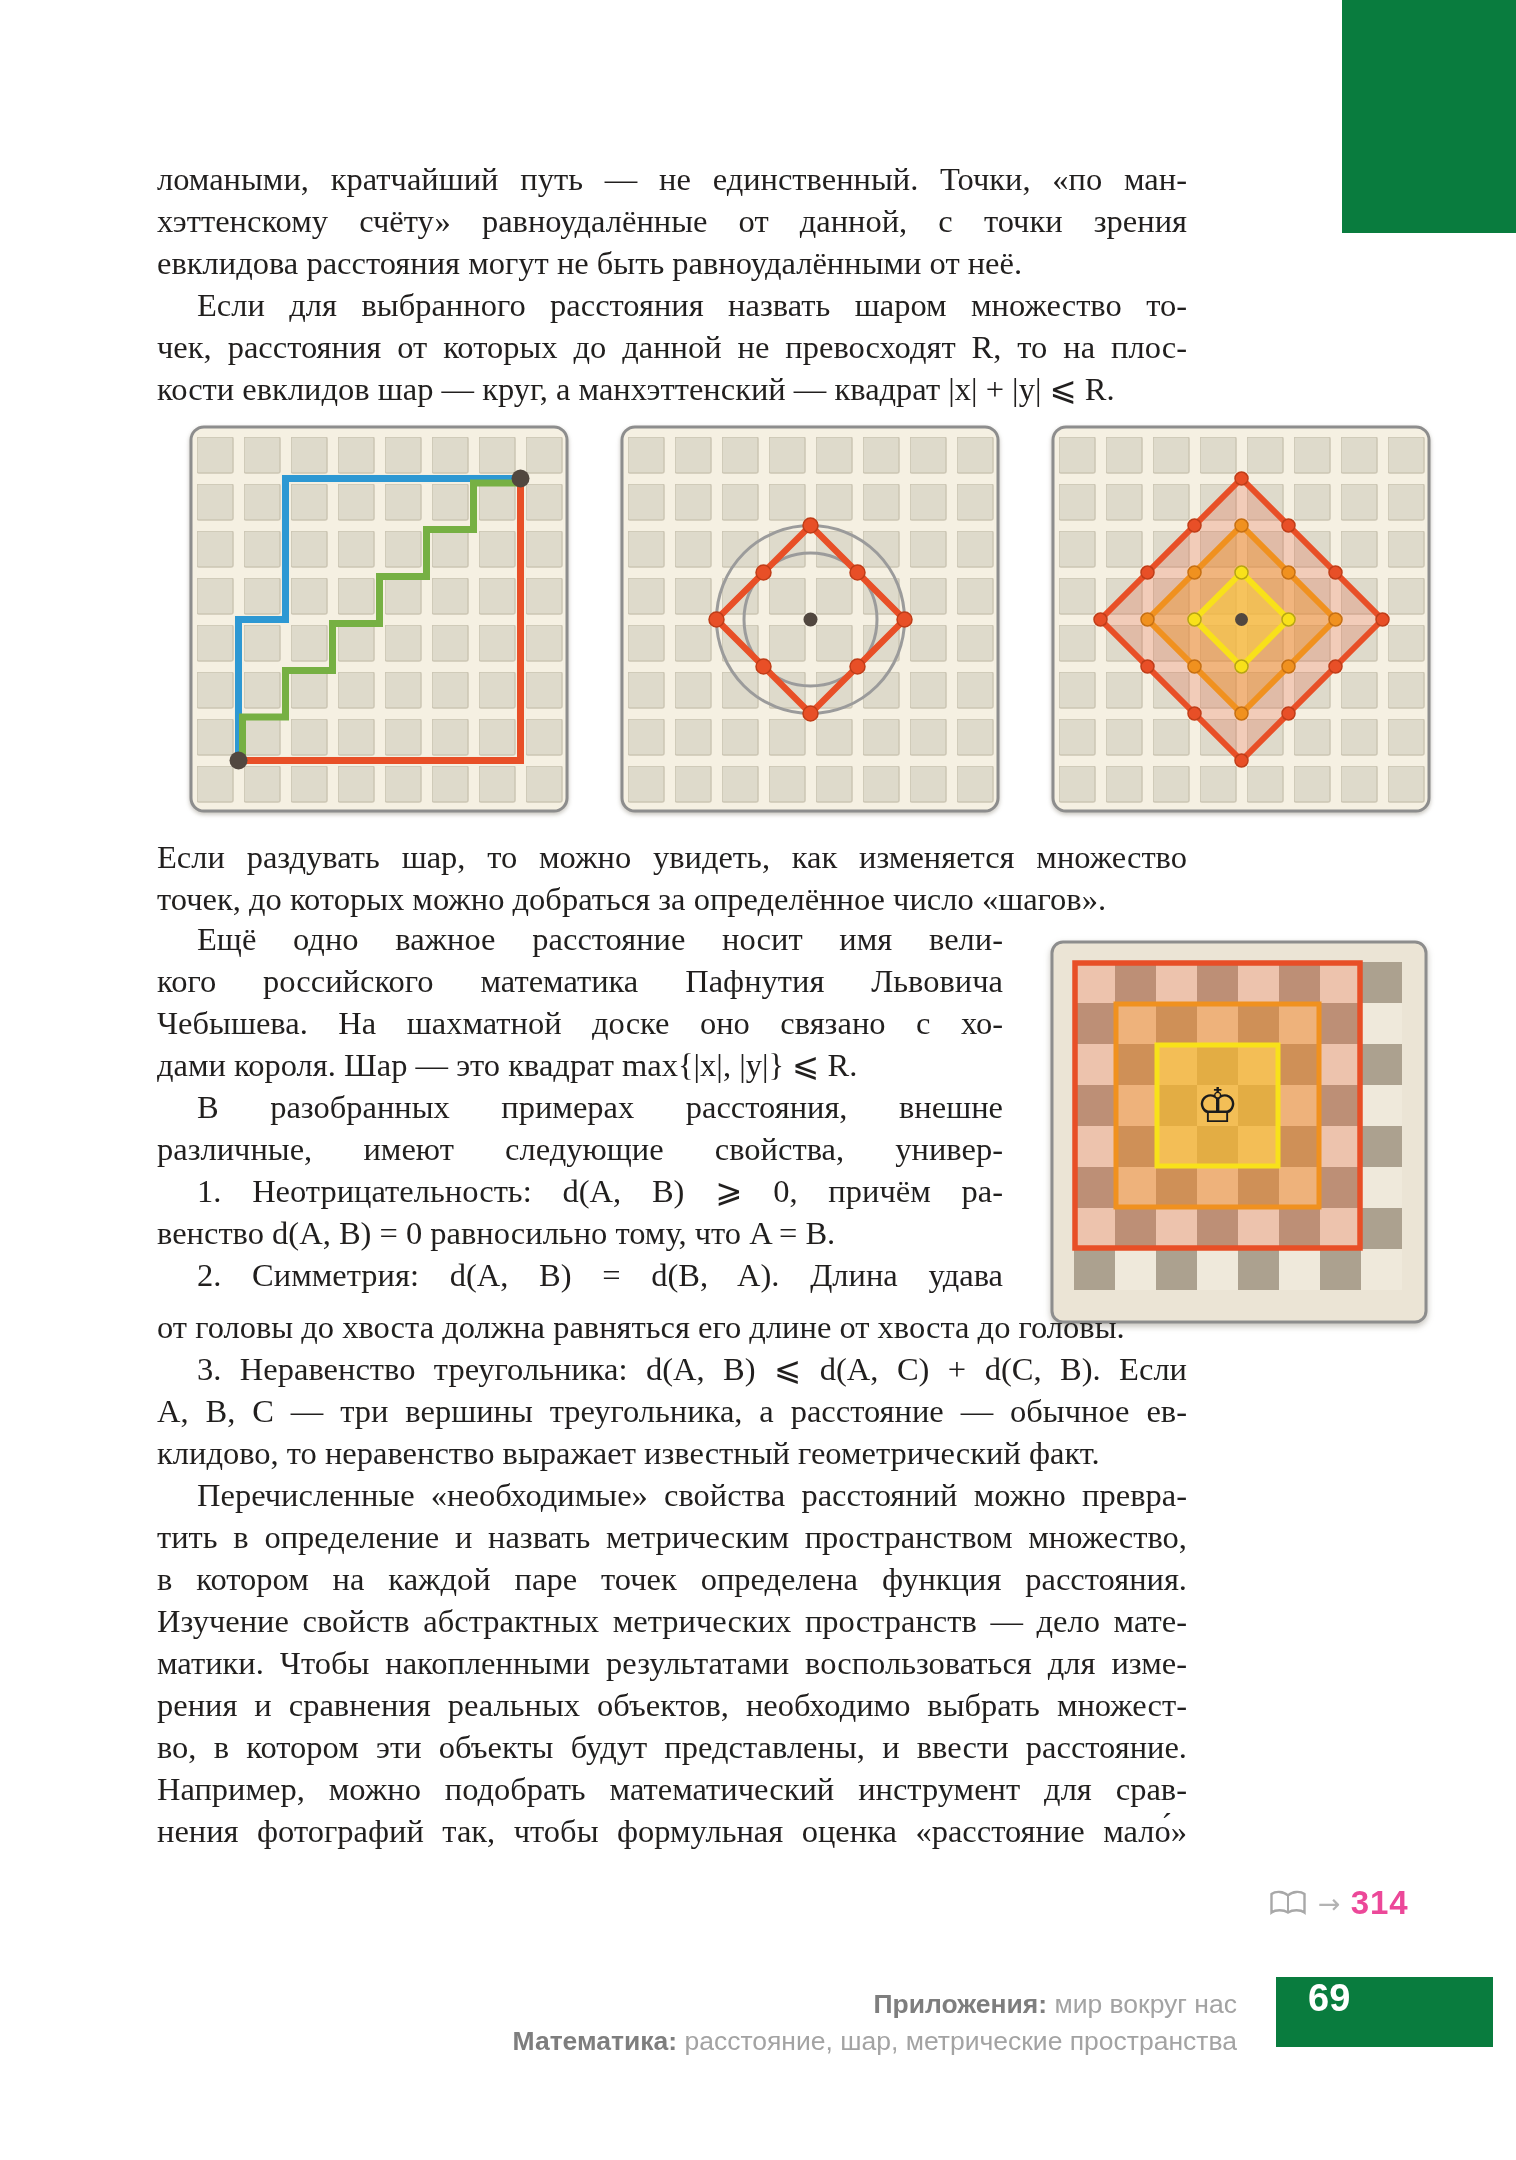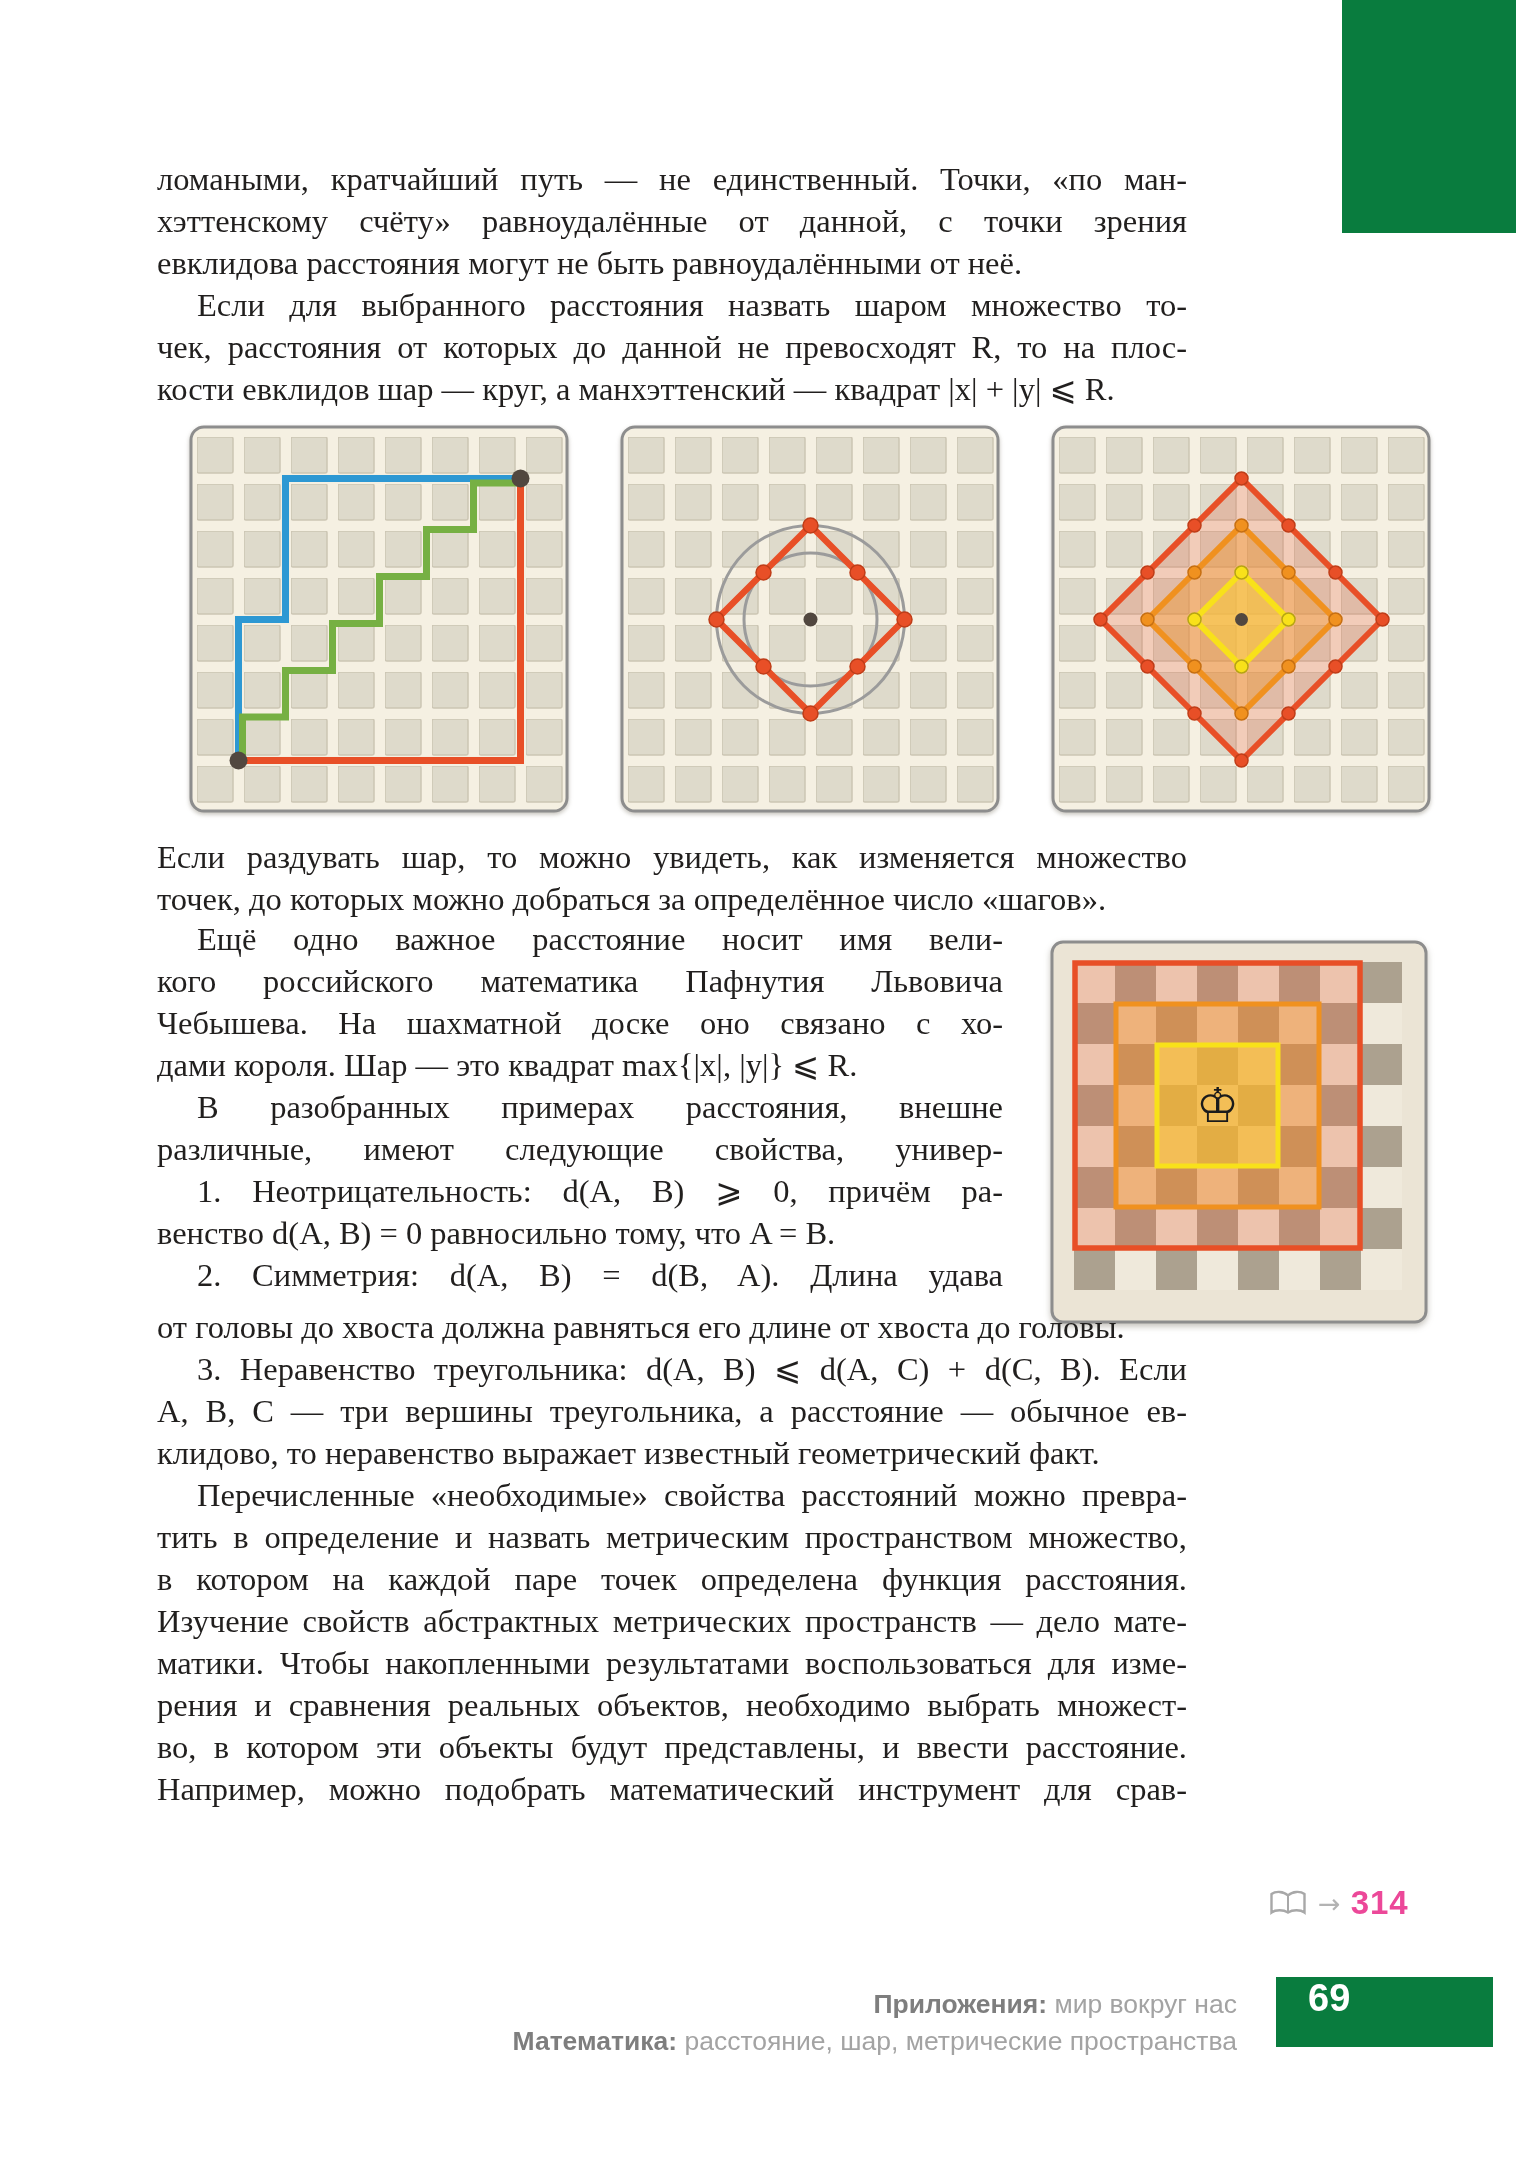--- a/index.html
+++ b/index.html
@@ -202,20 +202,21 @@
     <div class="ln">A, B, C — три вершины треугольника, а расстояние — обычное ев-</div>
     <div class="ln end">клидово, то неравенство выражает известный геометрический факт.</div>
     <div class="ln indent">Перечисленные «необходимые» свойства расстояний можно превра-</div>
     <div class="ln">тить в определение и назвать метрическим пространством множество,</div>
     <div class="ln">в котором на каждой паре точек определена функция расстояния.</div>
     <div class="ln">Изучение свойств абстрактных метрических пространств — дело мате-</div>
     <div class="ln">матики. Чтобы накопленными результатами воспользоваться для изме-</div>
     <div class="ln">рения и сравнения реальных объектов, необходимо выбрать множест-</div>
     <div class="ln">во, в котором эти объекты будут представлены, и ввести расстояние.</div>
     <div class="ln">Например, можно подобрать математический инструмент для срав-</div>
+    <div class="ln">нения фотографий так, чтобы формульная оценка «расстояние мало́»</div>
   </div>
 
   <div class="ref">
     <svg width="40" height="30" viewBox="0 0 40 28">
       <path d="M20 6.5 C15.5 2, 7.5 2, 3.5 5 L3.5 23.5 C7.5 20.5, 15.5 20.5, 20 23.5 C24.5 20.5, 32.5 20.5, 36.5 23.5 L36.5 5 C32.5 2, 24.5 2, 20 6.5 Z" fill="#ffffff" stroke="#a8a8a8" stroke-width="2.4"></path>
       <line x1="20" y1="6.5" x2="20" y2="23.5" stroke="#a8a8a8" stroke-width="2"></line>
     </svg>
     <span class="arrow">→</span>
     <span class="num">314</span>
   </div>

